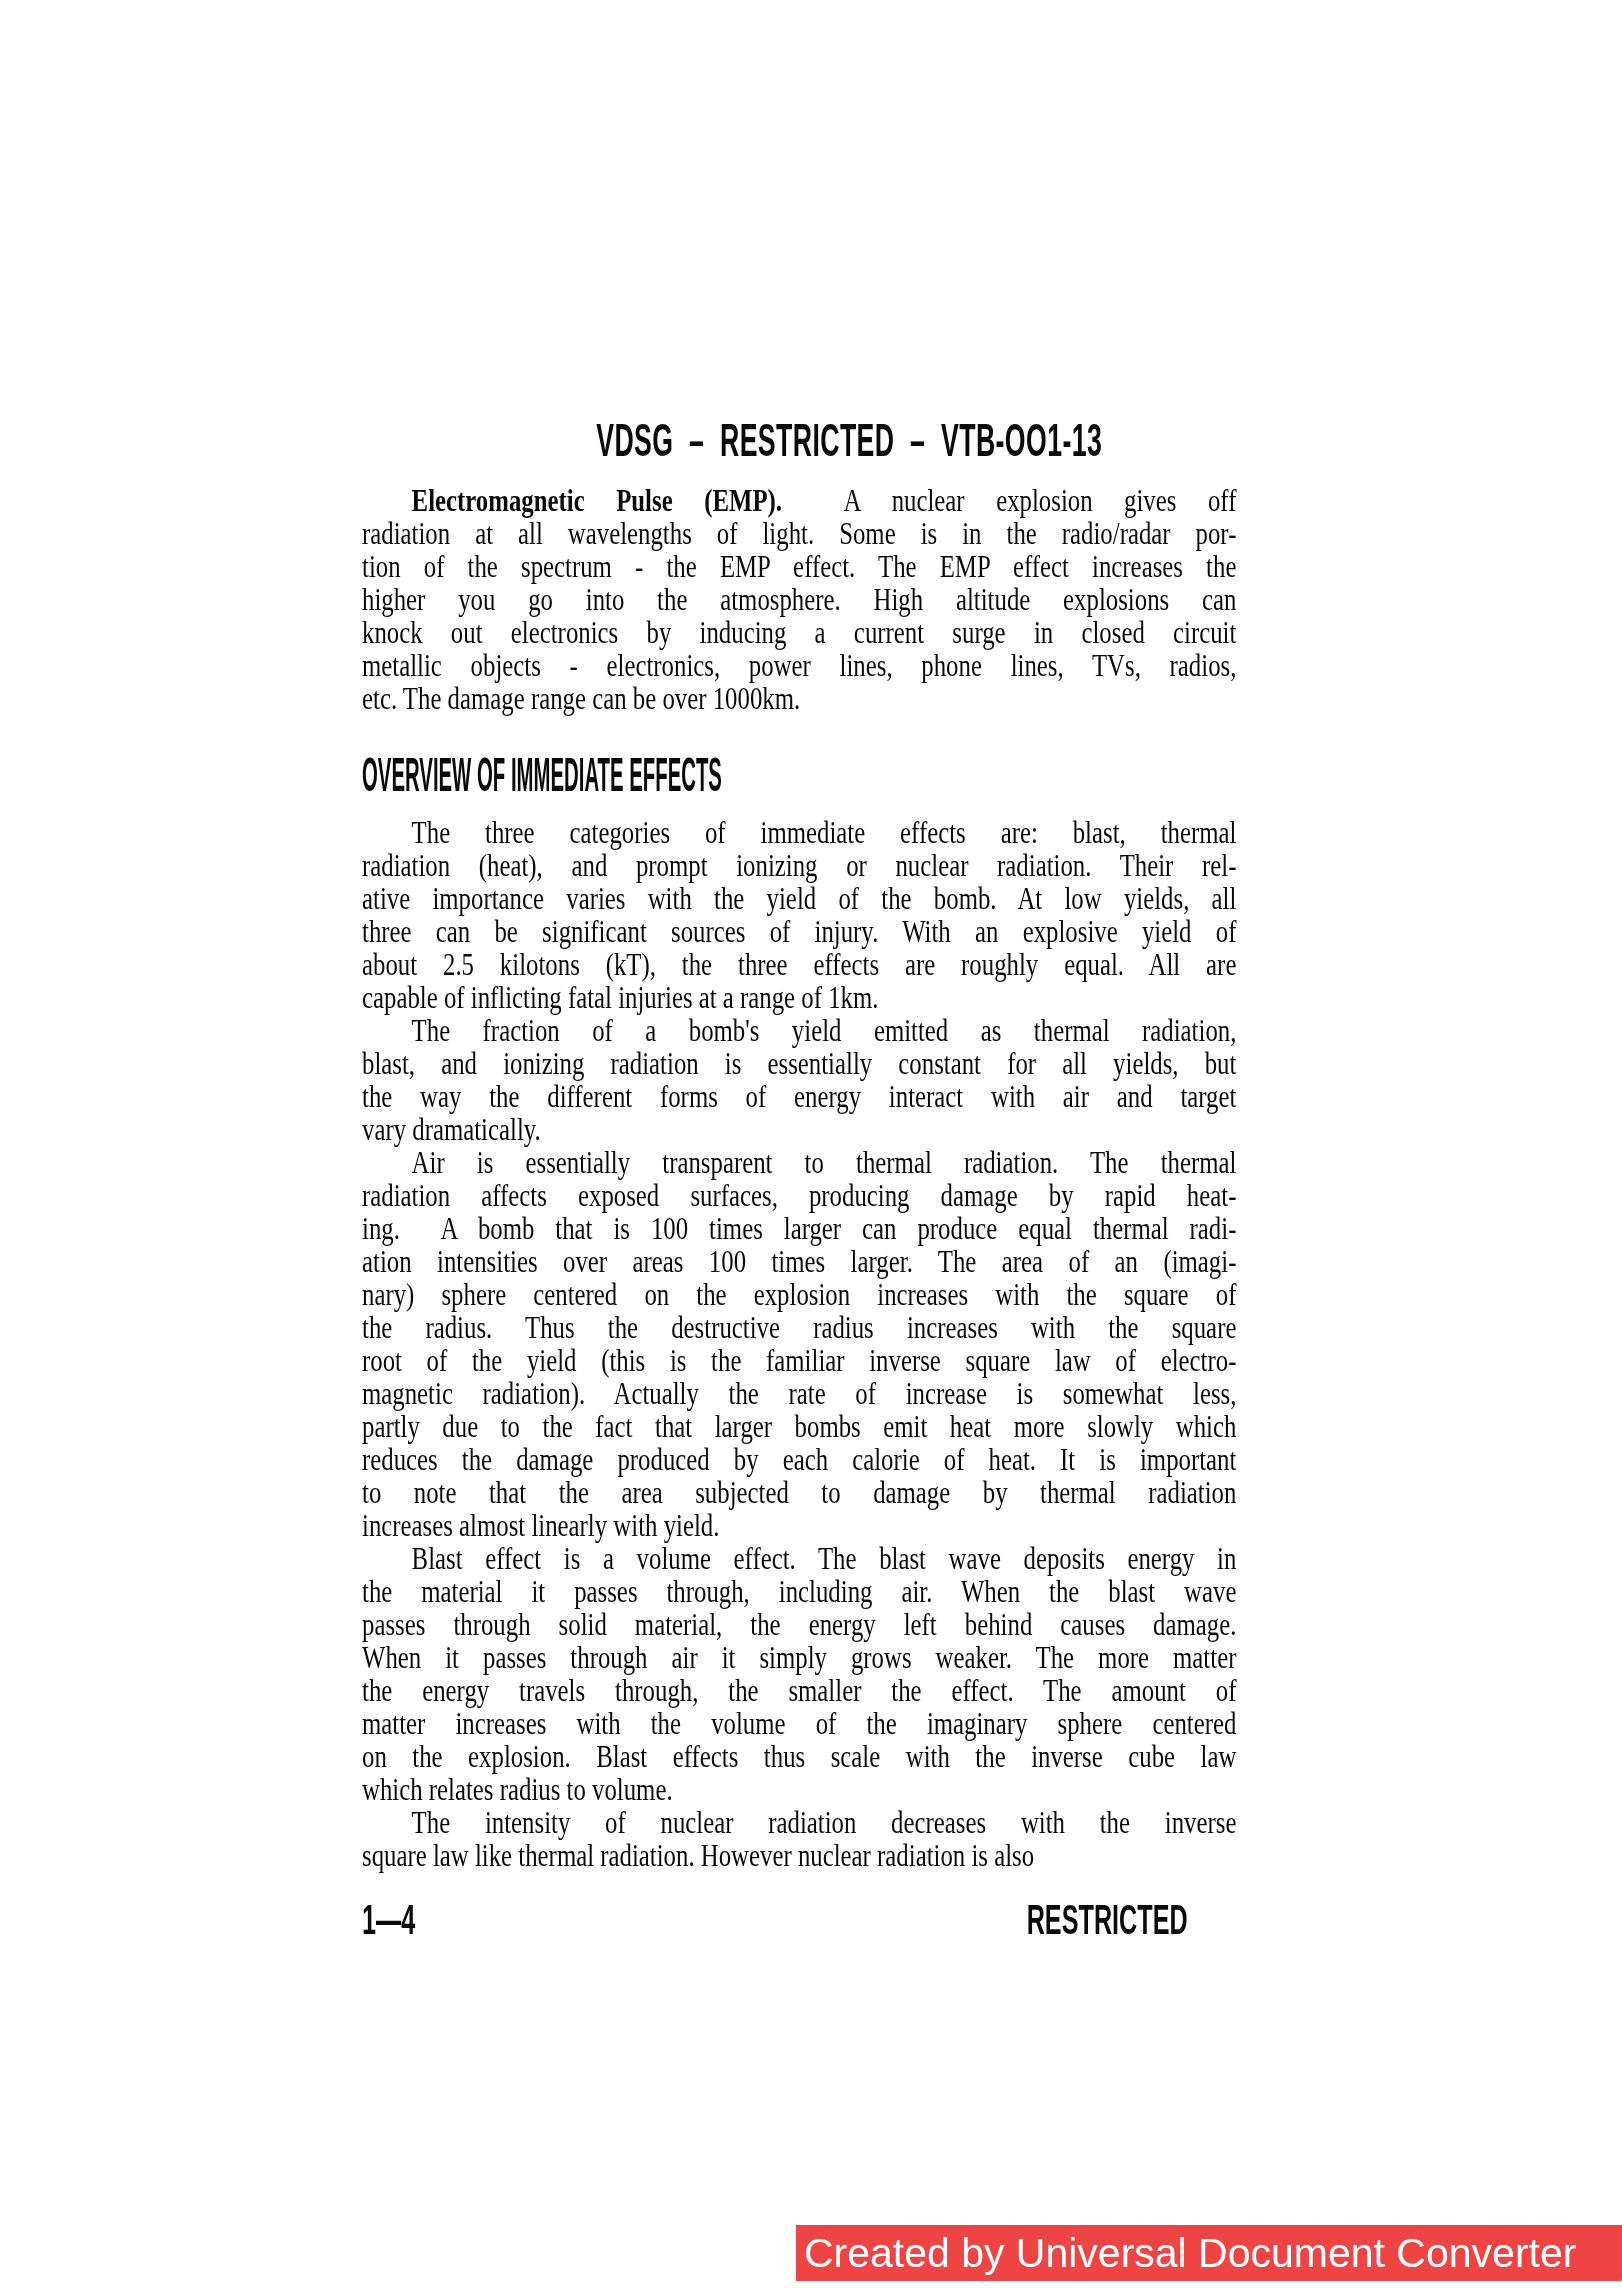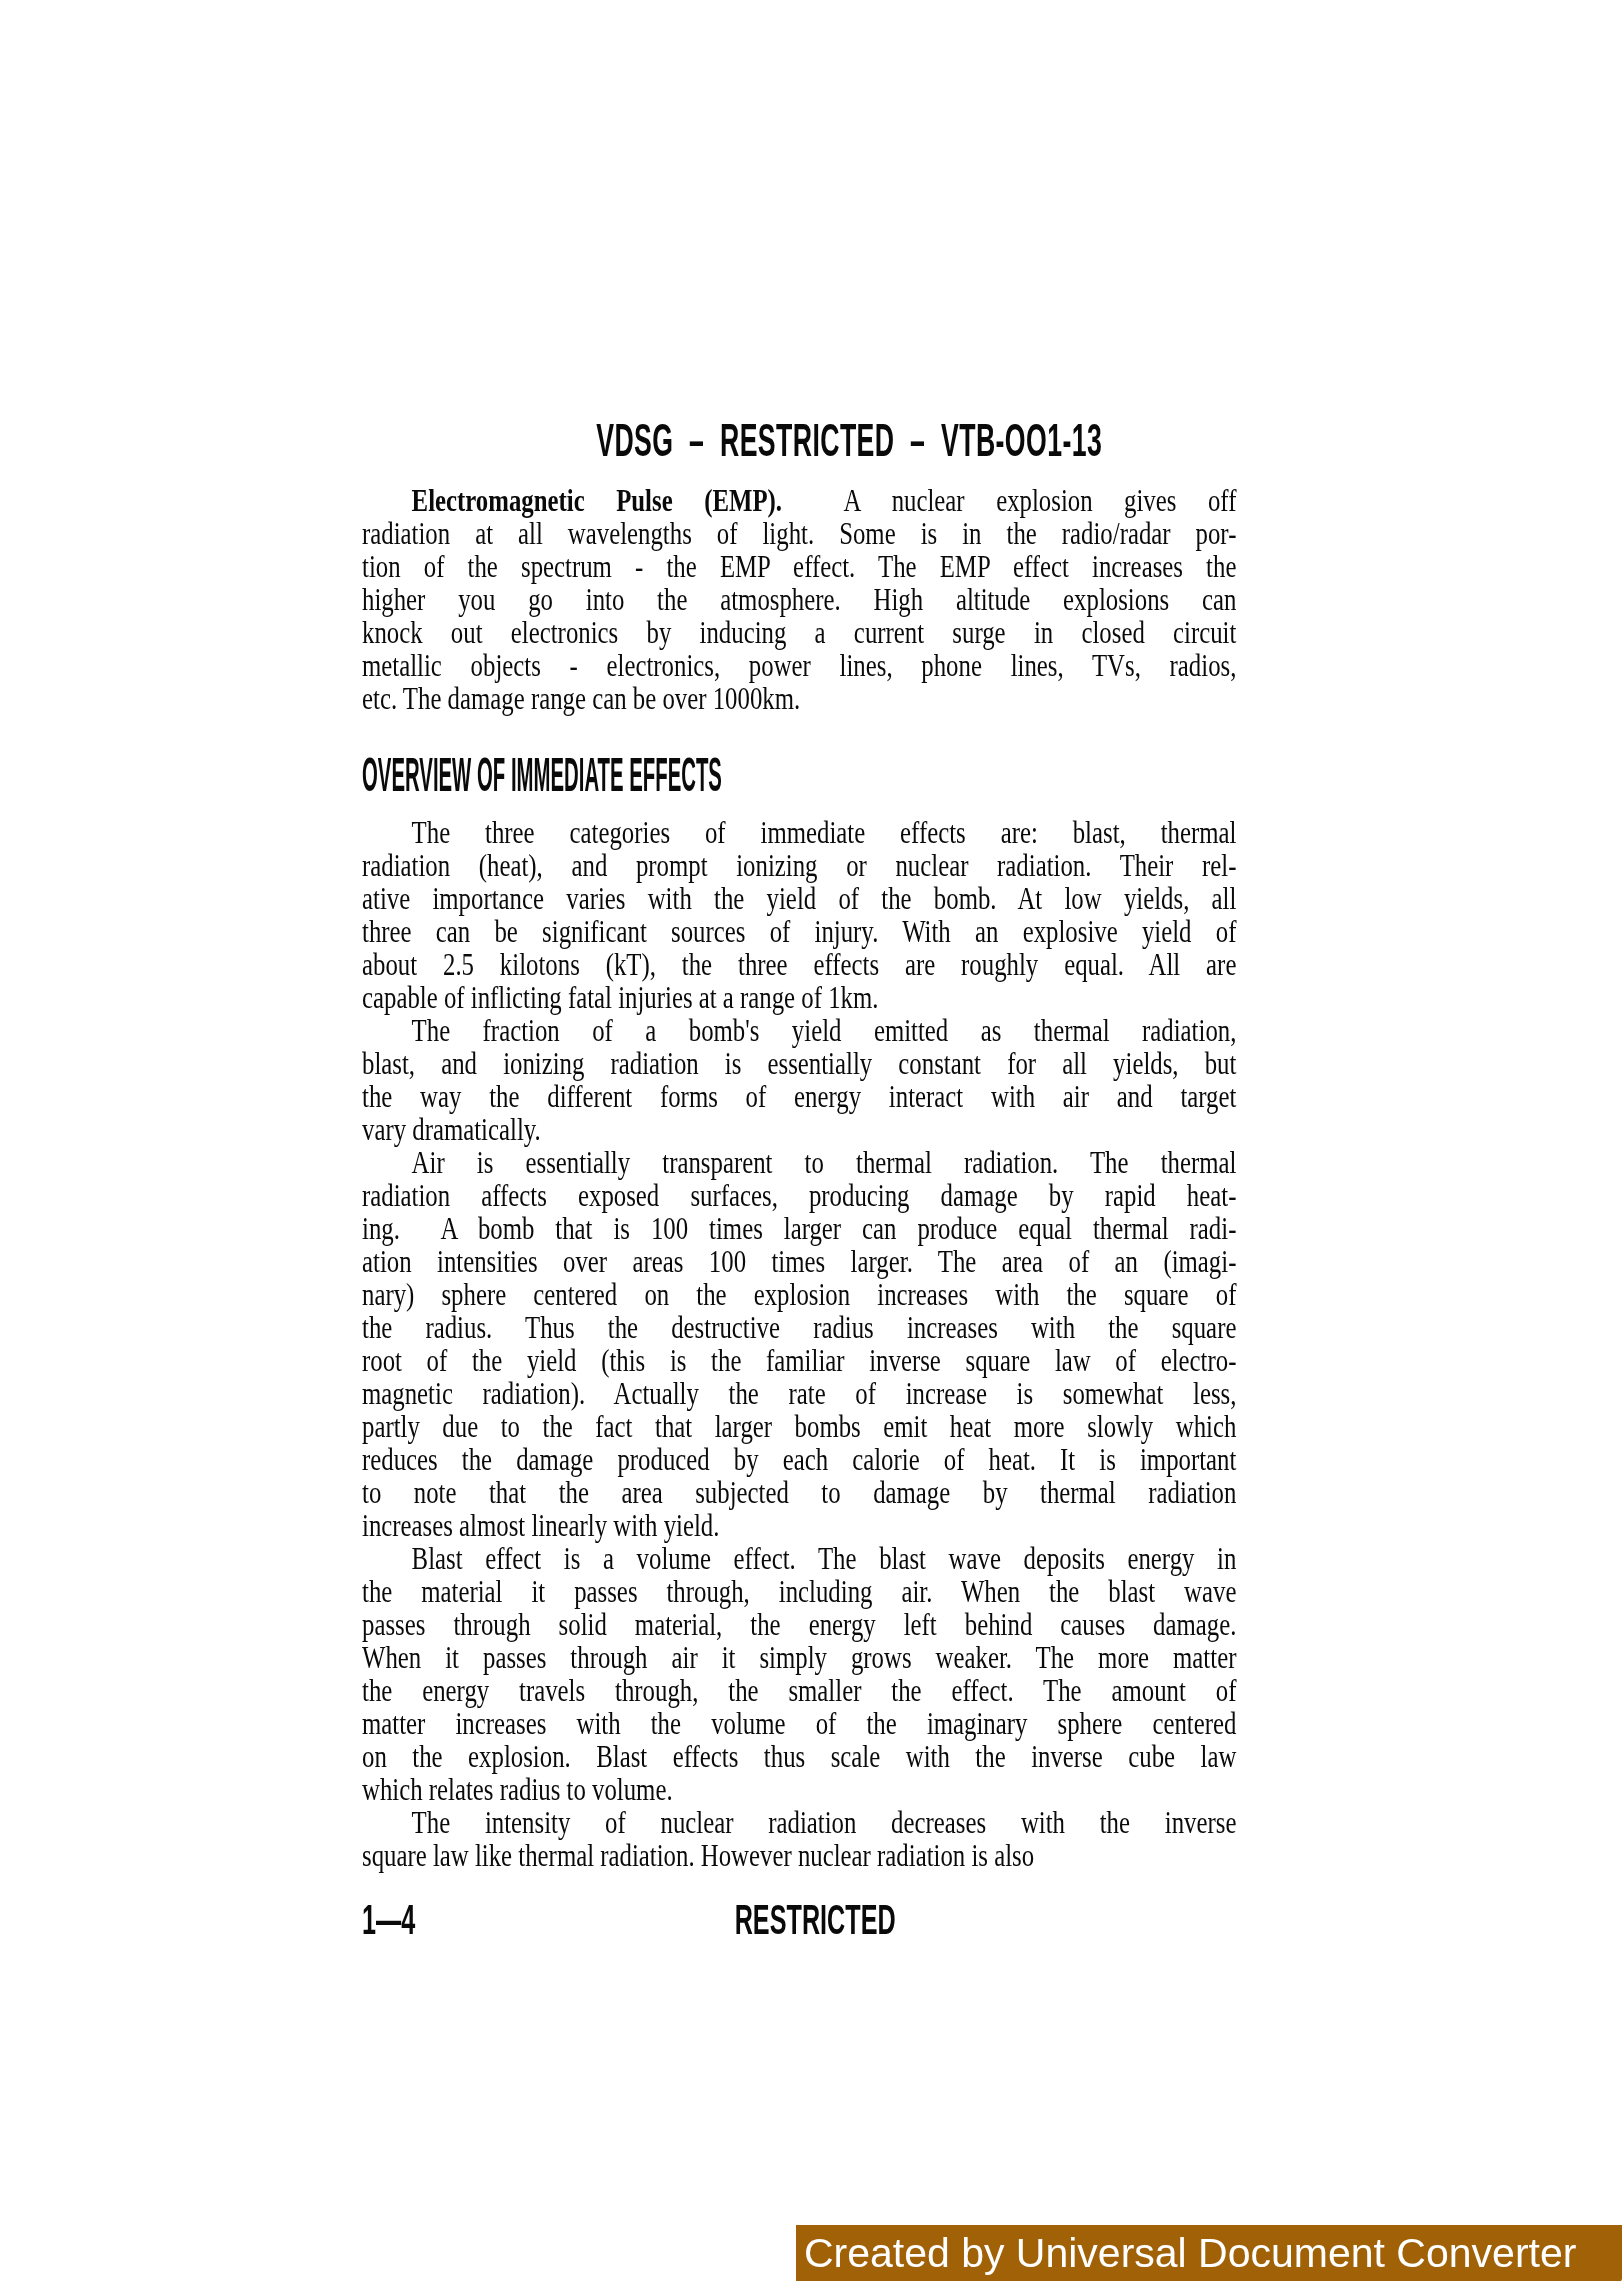--- a/index.html
+++ b/index.html
@@ -75,21 +75,21 @@
     top: 1896px;
     width: 875px;
     height: 52px;
     font-family: "Liberation Sans", sans-serif;
     font-weight: bold;
     font-size: 42px;
     line-height: 47px;
   }
   .pagenum { position: absolute; left: 0; top: 0; }
   .pagenum .cond { display: inline-block; transform: scaleX(0.6); transform-origin: left top; white-space: nowrap; }
-  .footclass { position: absolute; left: 16px; top: 0; width: 100%; text-align: center; }
+  .footclass { position: absolute; left: 4px; top: 0; width: 100%; text-align: right; }
   .footclass .cond { display: inline-block; transform: scaleX(0.6); transform-origin: center top; white-space: nowrap; }
 
   
   .watermark {
     position: absolute;
     left: 796px;
     top: 2225px;
     right: 0;
     height: 56px;
     display: flex;
@@ -181,18 +181,18 @@
 
   <div class="footer">
     <span class="pagenum">
       <span class="cond">1—4</span>
     </span>
     <span class="footclass">
       <span class="cond">RESTRICTED</span>
     </span>
   </div>
 
-  <div class="watermark" style="background: #a16207;">
+  <div class="watermark" style="background: #ef4444;">
     <span class="wm-text" style="color: rgb(255, 255, 255);">Created by Universal Document Converter</span>
   </div>
 
 </div>
 
 
 </body></html>

